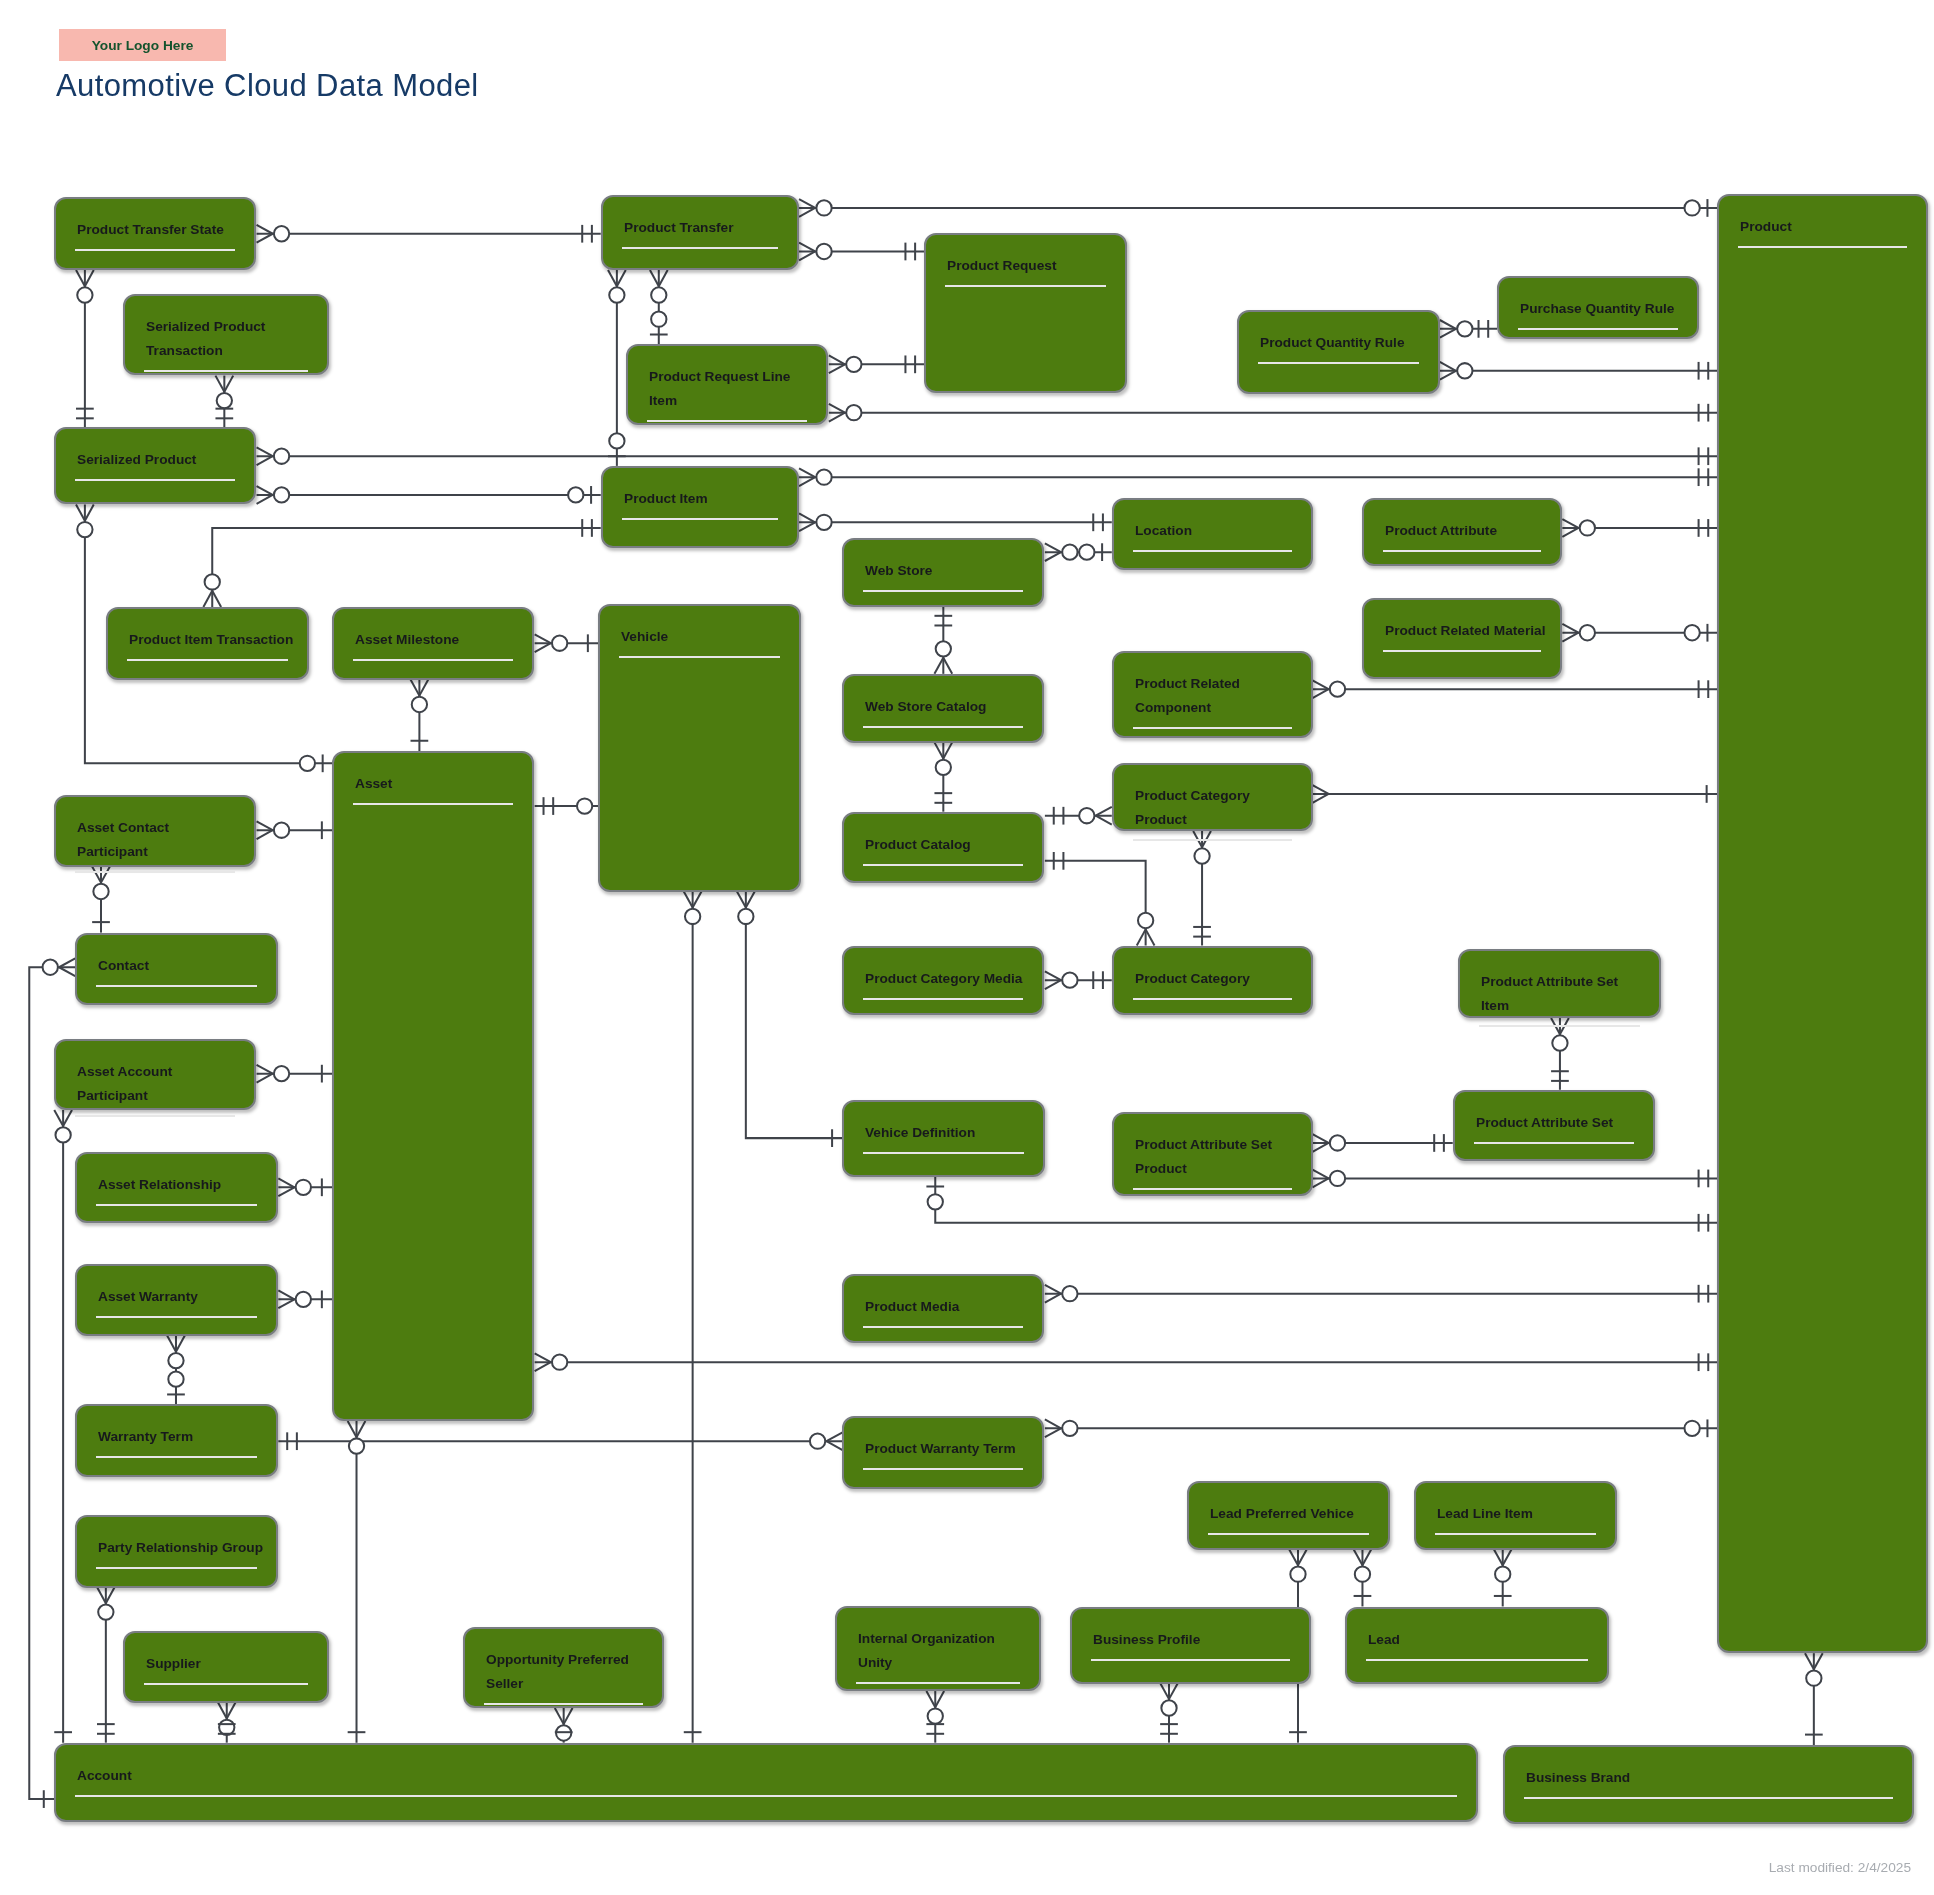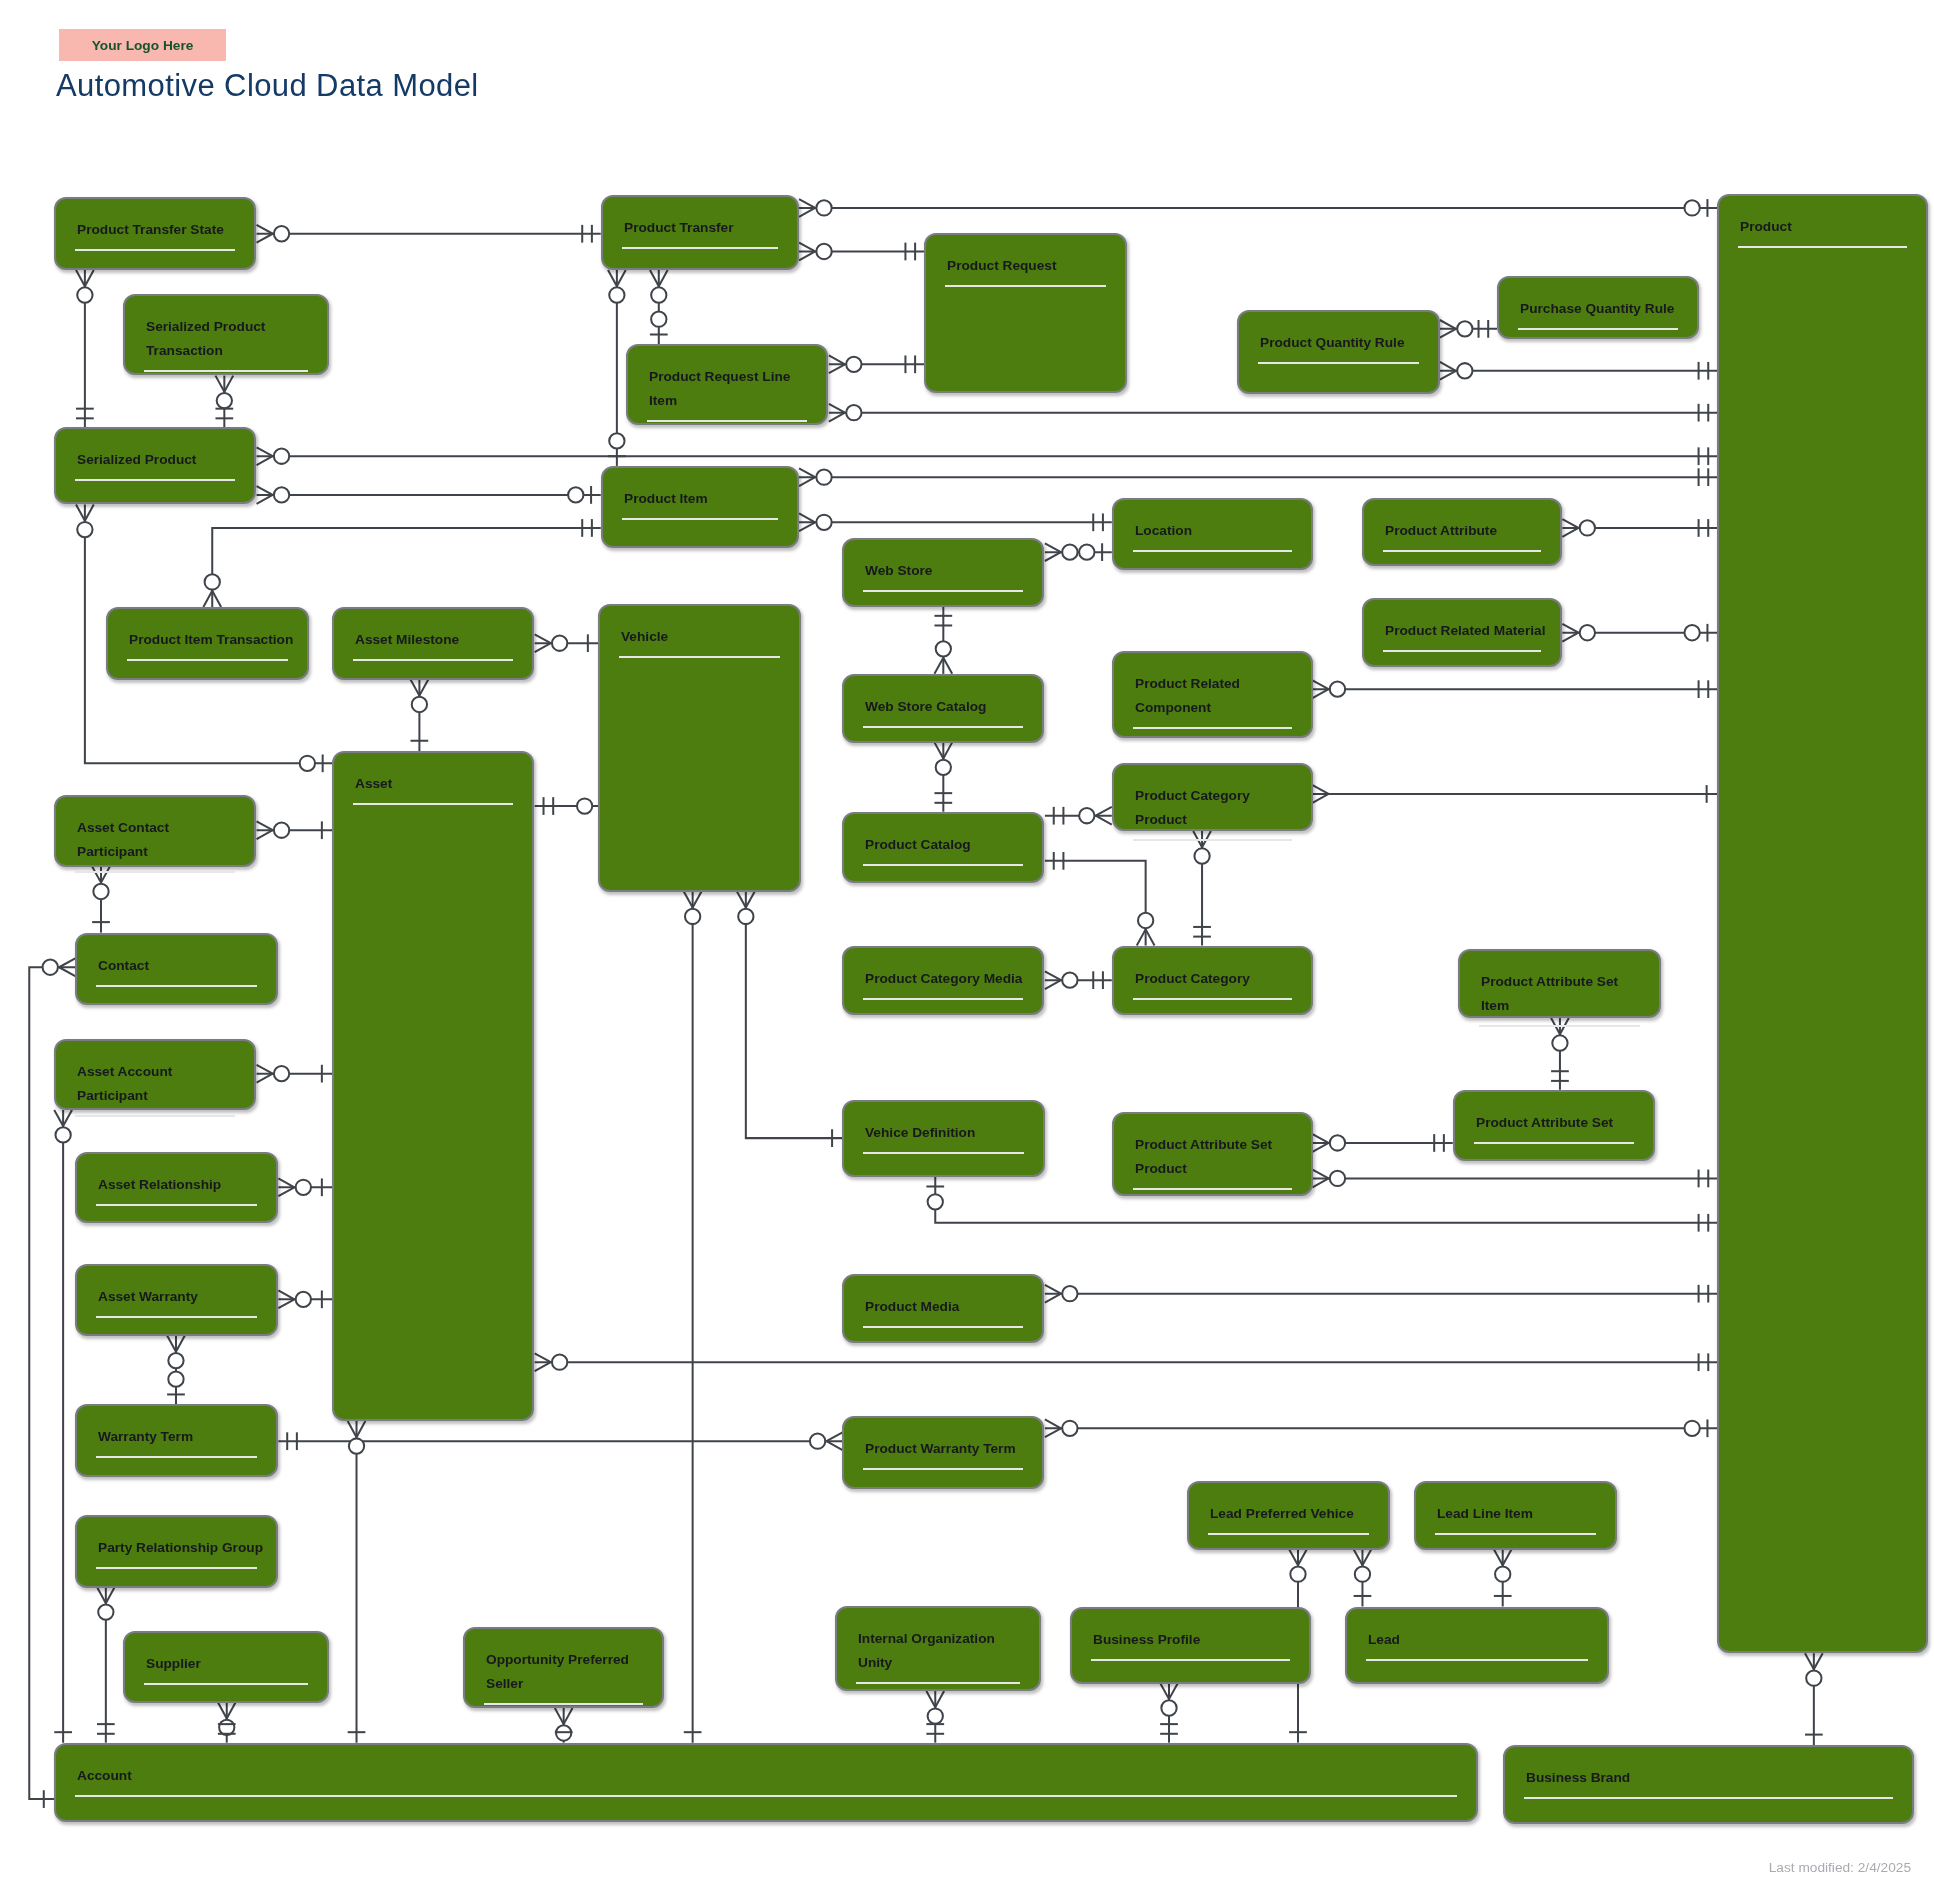--- a/index.html
+++ b/index.html
@@ -521,21 +521,21 @@
         <div class="entity-divider" style="top: 50px;"></div>
       </div>
       <div class="entity" style="left: 1362px; top: 498px; width: 200px; height: 68px;">
         <div class="entity-label">Product Attribute</div>
         <div class="entity-divider" style="top: 50px;"></div>
       </div>
       <div class="entity" style="left: 842px; top: 538px; width: 202px; height: 69px;">
         <div class="entity-label">Web Store</div>
         <div class="entity-divider" style="top: 50px;"></div>
       </div>
-      <div class="entity" style="left: 1362px; top: 598px; width: 200px; height: 69px;">
+      <div class="entity" style="left: 1362px; top: 598px; width: 200px; height: 81px;">
         <div class="entity-label">Product Related Material</div>
         <div class="entity-divider" style="top: 50px;"></div>
       </div>
       <div class="entity" style="left: 106px; top: 607px; width: 203px; height: 73px;">
         <div class="entity-label">Product Item Transaction</div>
         <div class="entity-divider" style="top: 50px;"></div>
       </div>
       <div class="entity" style="left: 332px; top: 607px; width: 202px; height: 73px;">
         <div class="entity-label">Asset Milestone</div>
         <div class="entity-divider" style="top: 50px;"></div>

